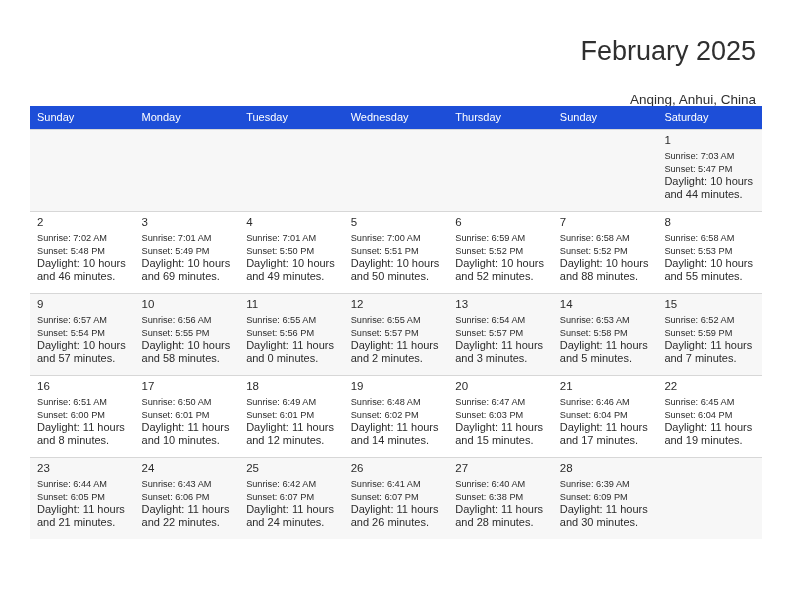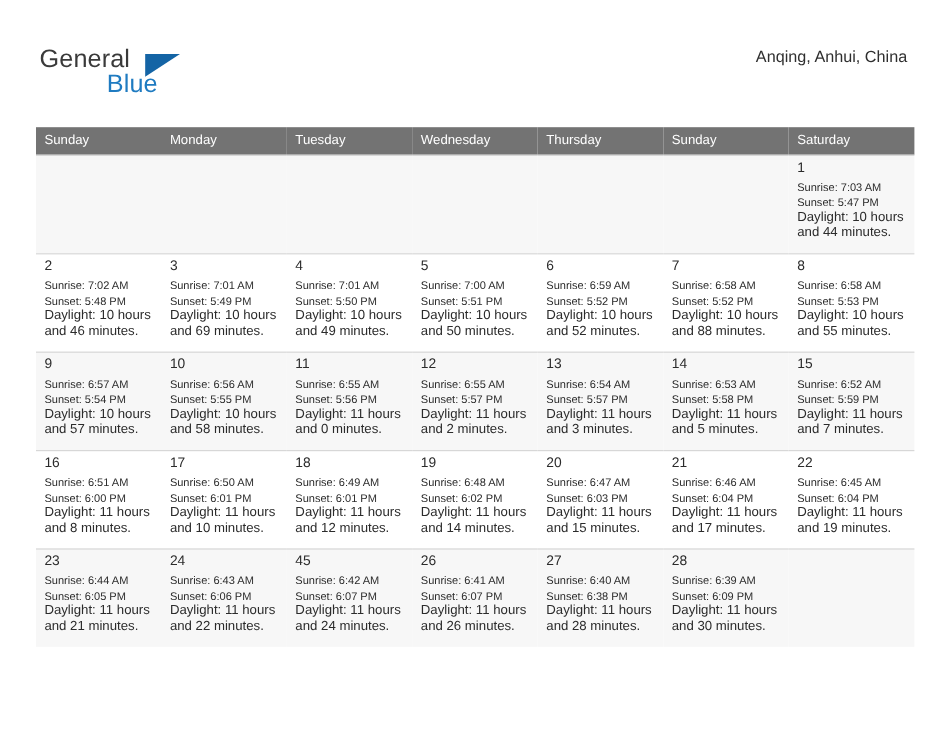--- a/index.html
+++ b/index.html
@@ -74,35 +74,35 @@
     font-size: 27px;
     font-weight: normal;
     color: #2f2f2f;
     line-height: 34px;
     white-space: nowrap;
   }
   .location-title {
     font-size: 13.5px;
     color: #2f2f2f;
     line-height: 20px;
-    margin-top: 4px;
+    margin-top: 22px;
     white-space: nowrap;
   }
 
   
   .calendar {
     position: absolute;
     left: 30px;
     top: 106px;
     width: 732px;
     border-collapse: collapse;
     table-layout: fixed;
   }
   .calendar th {
-    background: #737373;
+    background: #1d4ed8;
     color: #ffffff;
     font-size: 11px;
     font-weight: normal;
     text-align: left;
     padding: 5px 0 6px 7px;
     height: 12px;
     border: none;
   }
   .calendar td {
     vertical-align: top;
@@ -143,27 +143,23 @@
     line-height: 12.6px;
   }
 </style>
 </head>
 <body>
 
 <div class="page">
 
   <div class="header">
 
-    <div class="brand">
-      <span class="brand-general">General</span>
-      <span class="brand-triangle"></span>
-      <span class="brand-blue">Blue</span>
-    </div>
 
     <div class="title-block">
+      <div class="month-title">February 2025</div>
       <div class="location-title">Anqing, Anhui, China</div>
     </div>
 
   </div>
 
   <table class="calendar">
     <thead>
       <tr>
         <th>Sunday</th>
         <th>Monday</th>
@@ -413,21 +409,21 @@
             <div class="cell-inner">
               <div class="day-num">24</div>
               <div class="day-line">Sunrise: 6:43 AM</div>
               <div class="day-line">Sunset: 6:06 PM</div>
               <div class="day-daylight">Daylight: 11 hours</div>
               <div class="day-daylight">and 22 minutes.</div>
             </div>
           </td>
           <td>
             <div class="cell-inner">
-              <div class="day-num">45</div>
+              <div class="day-num">25</div>
               <div class="day-line">Sunrise: 6:42 AM</div>
               <div class="day-line">Sunset: 6:07 PM</div>
               <div class="day-daylight">Daylight: 11 hours</div>
               <div class="day-daylight">and 24 minutes.</div>
             </div>
           </td>
           <td>
             <div class="cell-inner">
               <div class="day-num">26</div>
               <div class="day-line">Sunrise: 6:41 AM</div>

